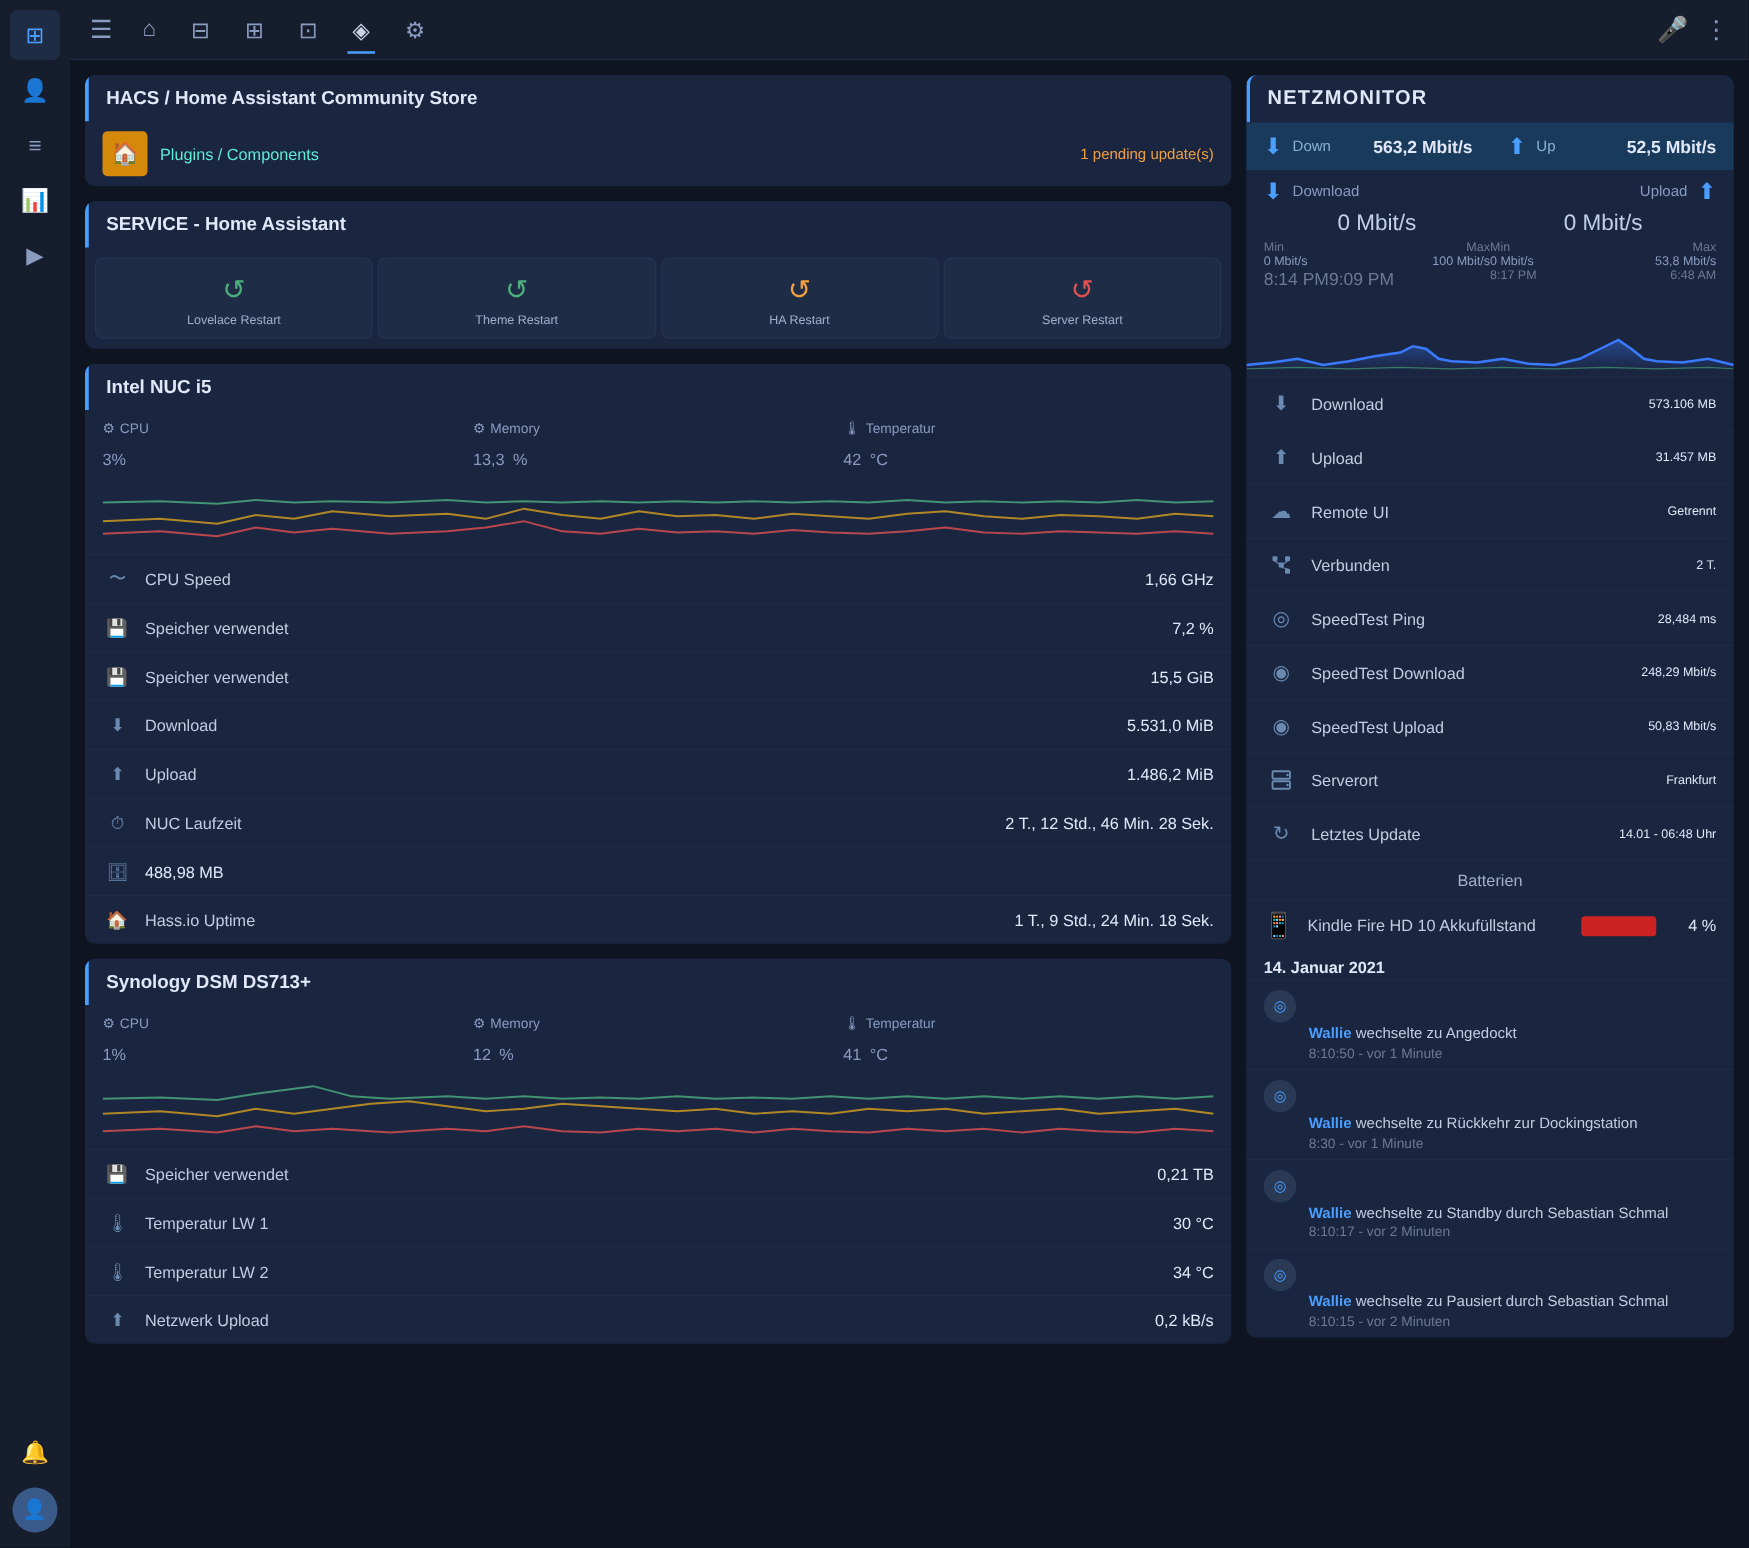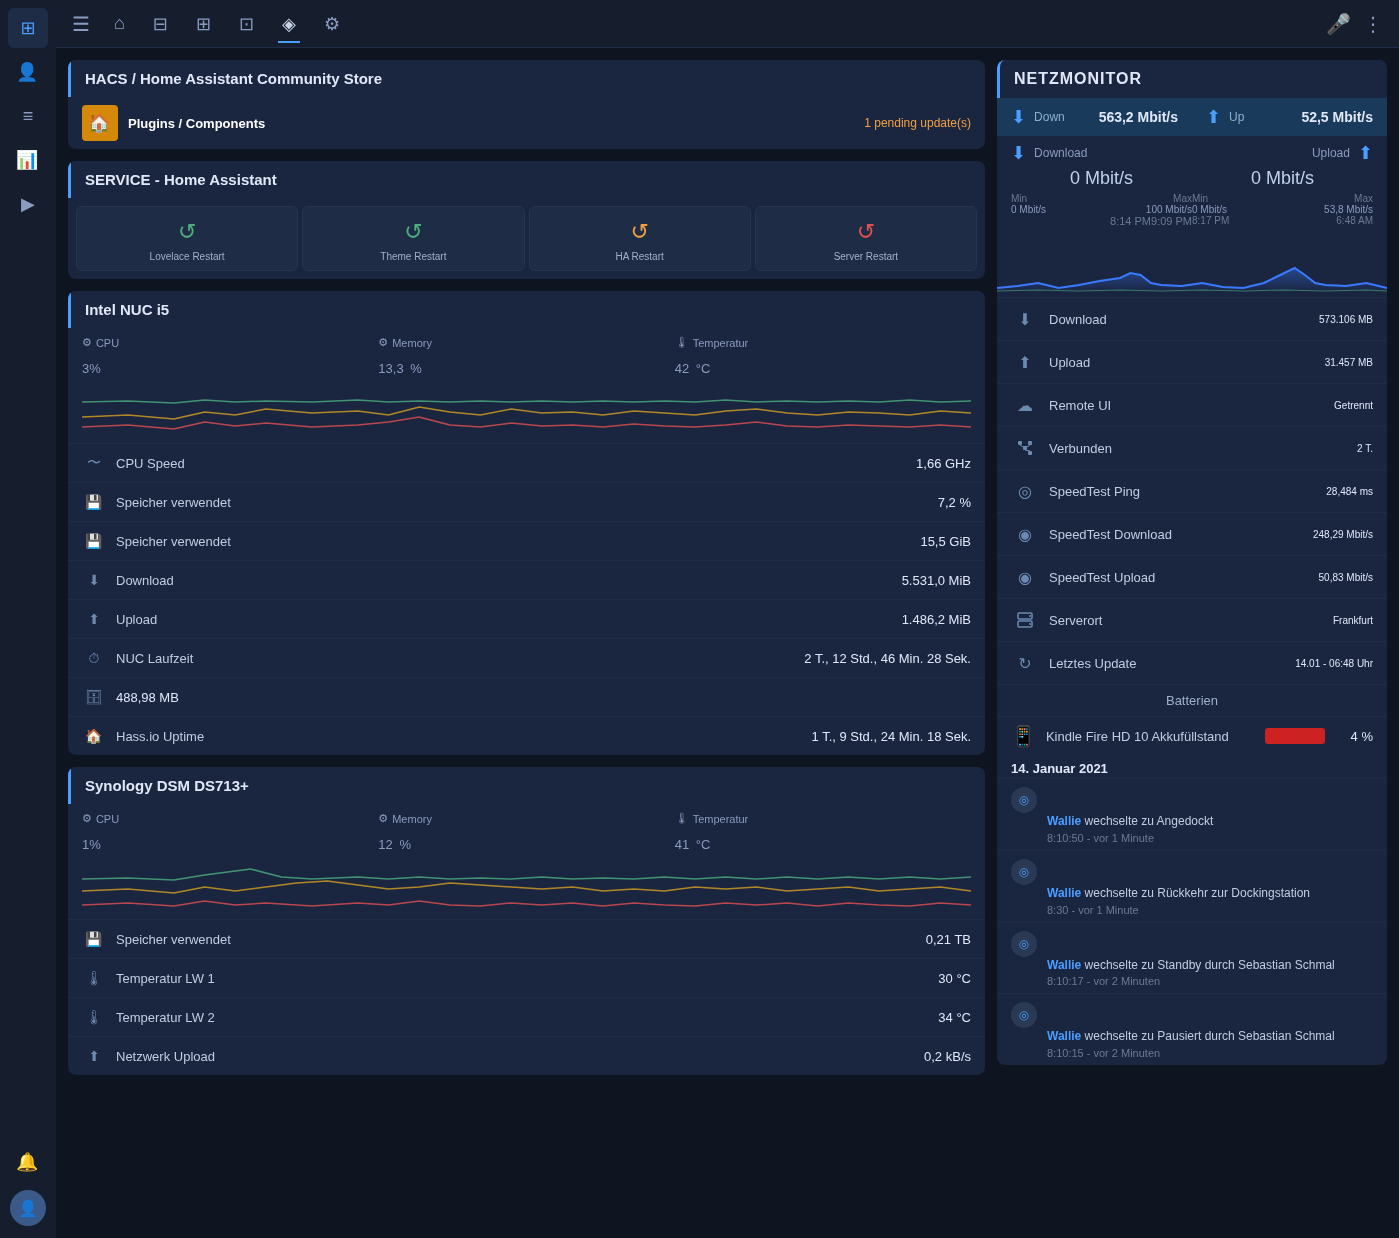--- a/index.html
+++ b/index.html
@@ -172,24 +172,23 @@
       width: 36px;
       height: 36px;
       background: #d4890a;
       border-radius: 4px;
       display: flex;
       align-items: center;
       justify-content: center;
       font-size: 18px;
     }
     .hacs-link {
-      color: #ffffff;
+      color: #5eead4;
       text-decoration: none;
       font-size: 13px;
-      font-weight: bold;
     }
     .badge-pending {
       margin-left: auto;
       color: #f0a040;
       font-size: 12px;
     }
 
     
     .service-grid {
       display: grid;
@@ -663,21 +662,21 @@
         <div style="display:grid;grid-template-columns:1fr 1fr;padding:0 14px 2px;">
           <div style="display:flex;flex-direction:column;">
             <div style="display:flex;justify-content:space-between;font-size:10px;color:#6a7a90;">
               <span>Min</span>
               <span>Max</span>
             </div>
             <div style="display:flex;justify-content:space-between;font-size:10px;color:#8a9bc0;">
               <span>0 Mbit/s</span>
               <span>100 Mbit/s</span>
             </div>
-            <div style="display:flex;justify-content:flex-end;font-size:11px;color:#6a7a90;">
+            <div style="display:flex;justify-content:flex-start;font-size:14px;color:#6a7a90;">
               <span>8:14 PM</span>
               <span>9:09 PM</span>
             </div>
           </div>
           <div style="display:flex;flex-direction:column;">
             <div style="display:flex;justify-content:space-between;font-size:10px;color:#6a7a90;">
               <span>Min</span>
               <span>Max</span>
             </div>
             <div style="display:flex;justify-content:space-between;font-size:10px;color:#8a9bc0;">

